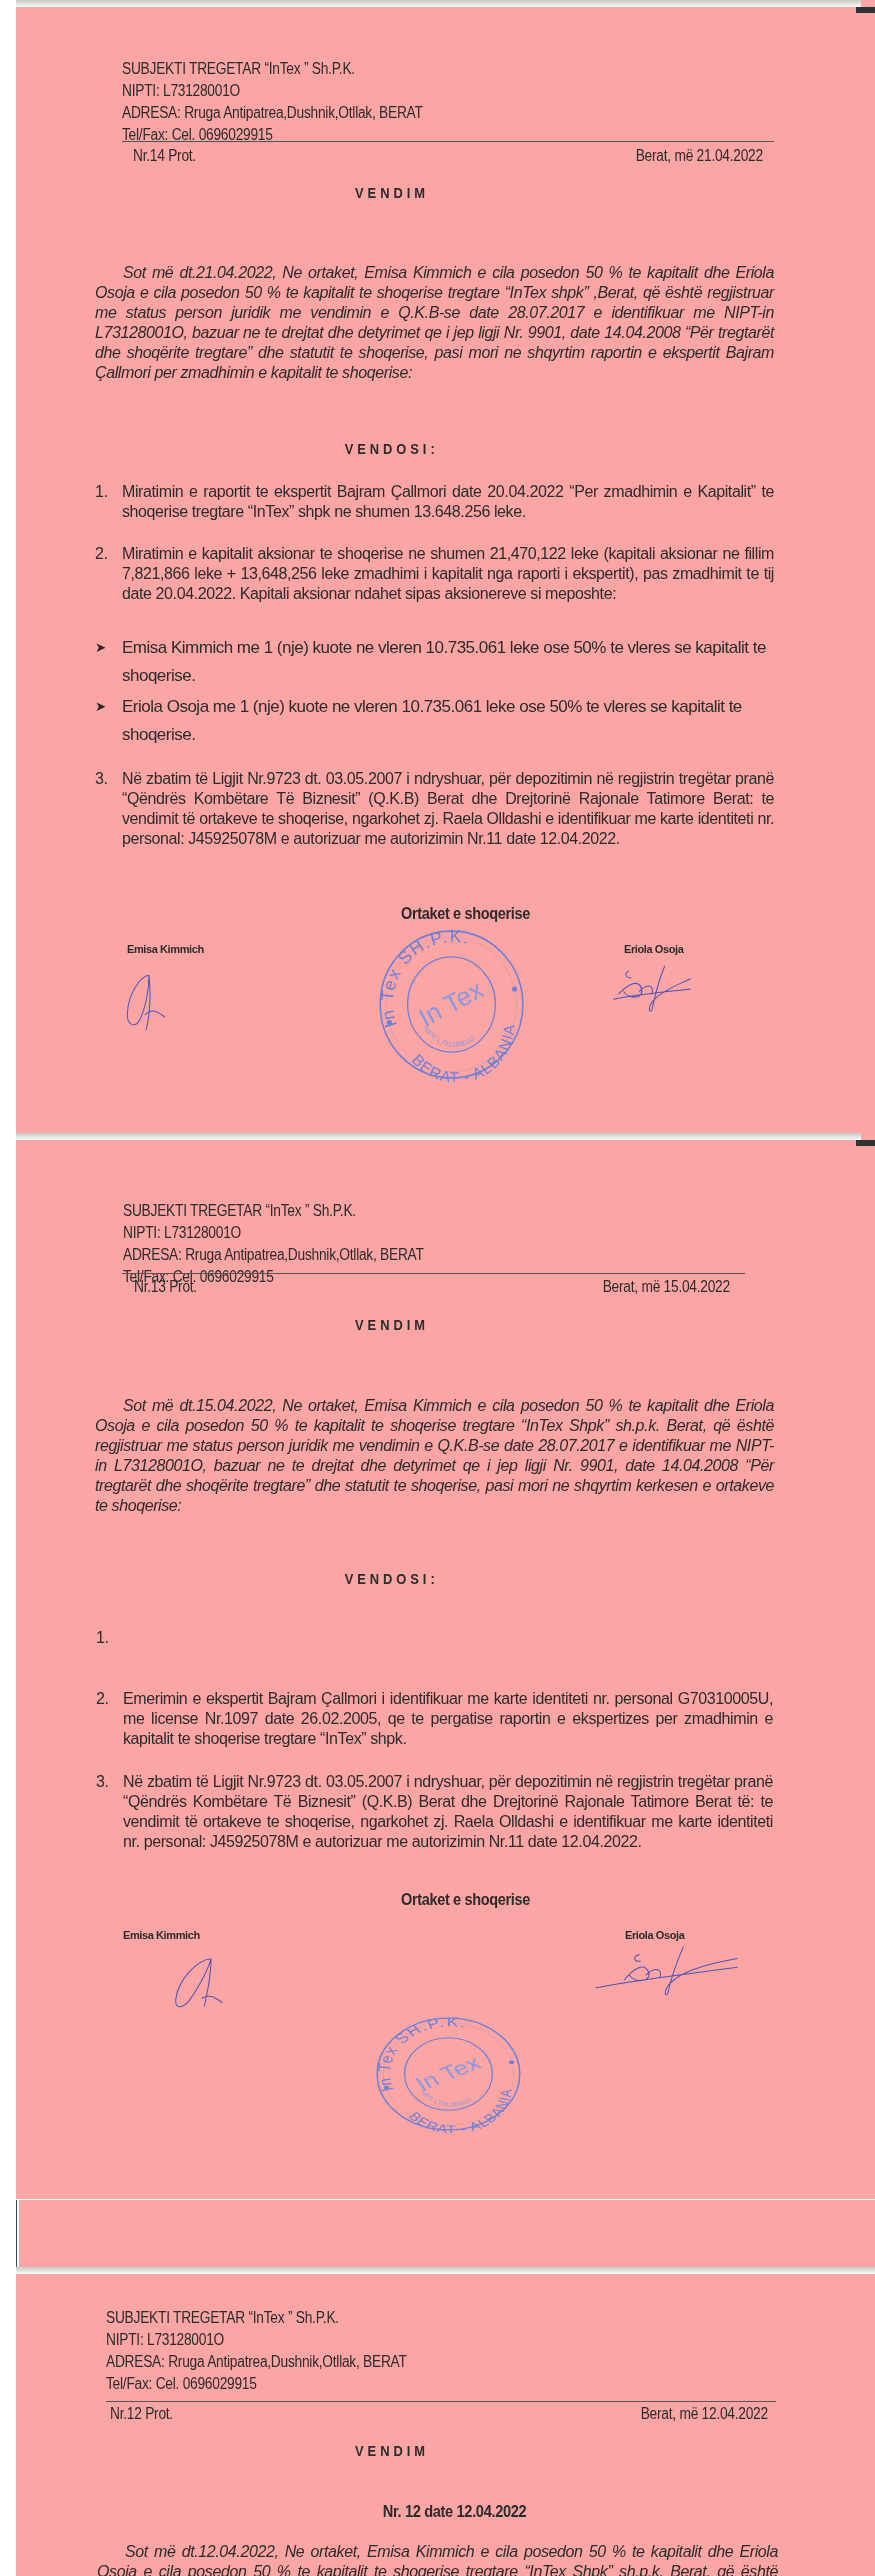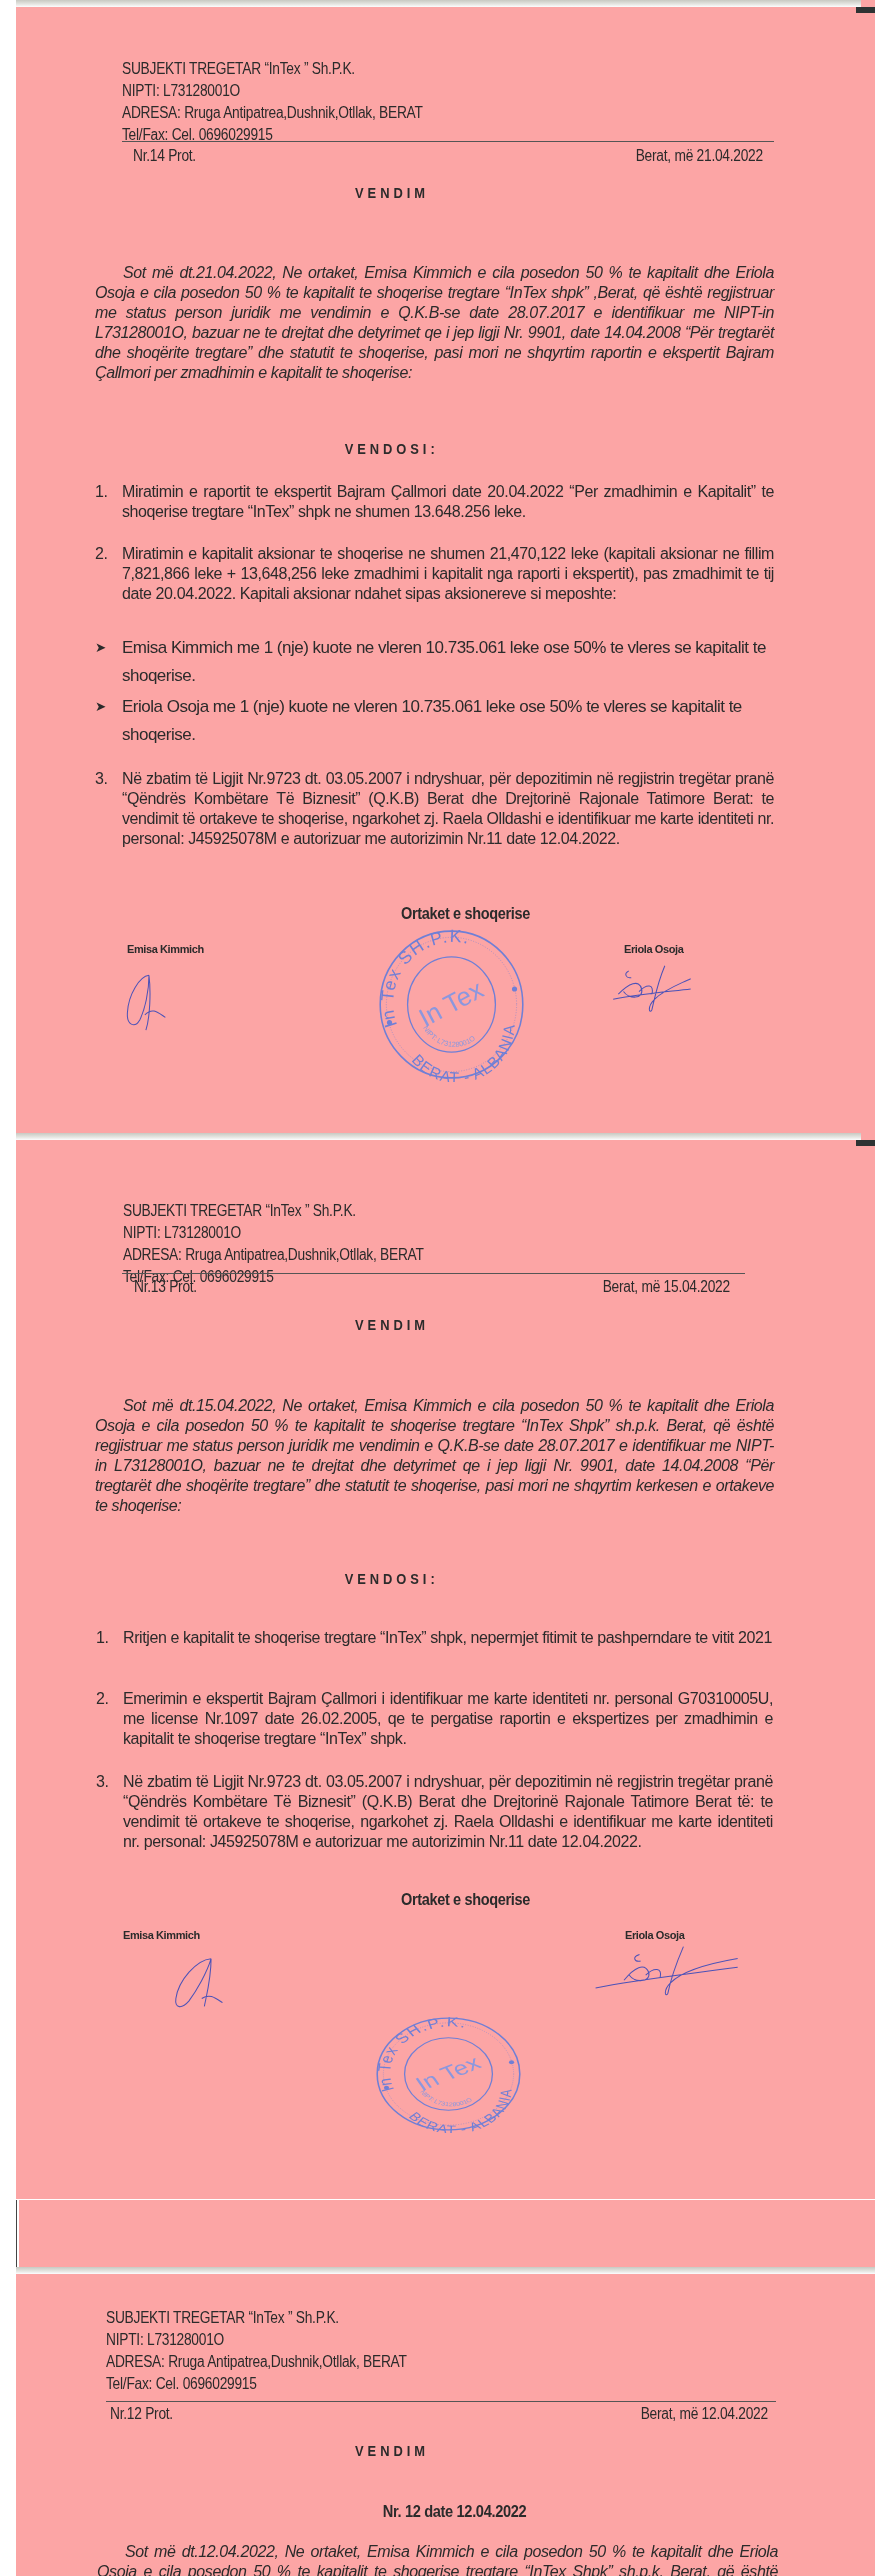--- a/index.html
+++ b/index.html
@@ -134,21 +134,20 @@
   <div class="title" style="top:183px;"><span>VENDIM</span></div>
 
   <div class="para indent" style="left:79px; top:263px; width:679px;">
     <span>Sot më dt.15.04.2022, Ne ortaket, Emisa Kimmich e cila posedon 50 % te kapitalit dhe Eriola Osoja e cila posedon 50 % te kapitalit te shoqerise tregtare “InTex Shpk” sh.p.k. Berat, që është regjistruar me status person juridik me vendimin e Q.K.B-se date 28.07.2017 e identifikuar me NIPT-in L73128001O, bazuar ne te drejtat dhe detyrimet qe i jep ligji Nr. 9901, date 14.04.2008 “Për tregtarët dhe shoqërite tregtare” dhe statutit te shoqerise, pasi mori ne shqyrtim kerkesen e ortakeve te shoqerise:</span>
   </div>
 
   <div class="title" style="top:437px;"><span>VENDOSI:</span></div>
 
   <div class="item" style="left:107px; top:495px; width:650px;">
     <span class="num">1.</span>
-    <span>Rritjen e kapitalit te shoqerise tregtare “InTex” shpk, nepermjet fitimit te pashperndare te vitit 2021</span>
   </div>
   <div class="item" style="left:107px; top:556px; width:650px;">
     <span class="num">2.</span>
     <span>Emerimin e ekspertit Bajram Çallmori i identifikuar me karte identiteti nr. personal G70310005U, me license Nr.1097 date 26.02.2005, qe te pergatise raportin e ekspertizes per zmadhimin e kapitalit te shoqerise tregtare “InTex” shpk.</span>
   </div>
   <div class="item" style="left:107px; top:639px; width:650px;">
     <span class="num">3.</span>
     <span>Në zbatim të Ligjit Nr.9723 dt. 03.05.2007 i ndryshuar, për depozitimin në regjistrin tregëtar pranë “Qëndrës Kombëtare Të Biznesit” (Q.K.B) Berat dhe Drejtorinë Rajonale Tatimore Berat të: te vendimit  të ortakeve te shoqerise, ngarkohet zj. Raela Olldashi e identifikuar me karte identiteti nr. personal: J45925078M e autorizuar me autorizimin  Nr.11 date 12.04.2022.</span>
   </div>
 

